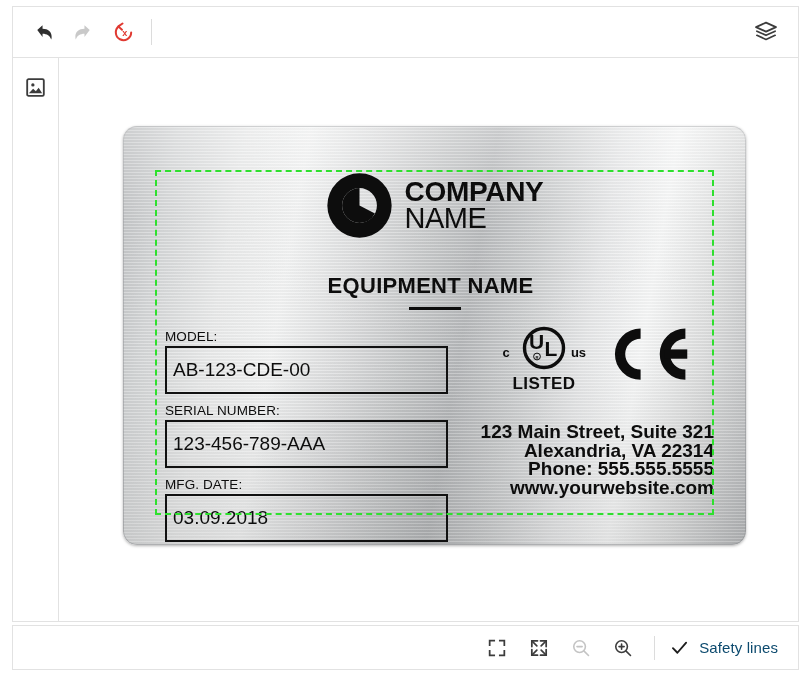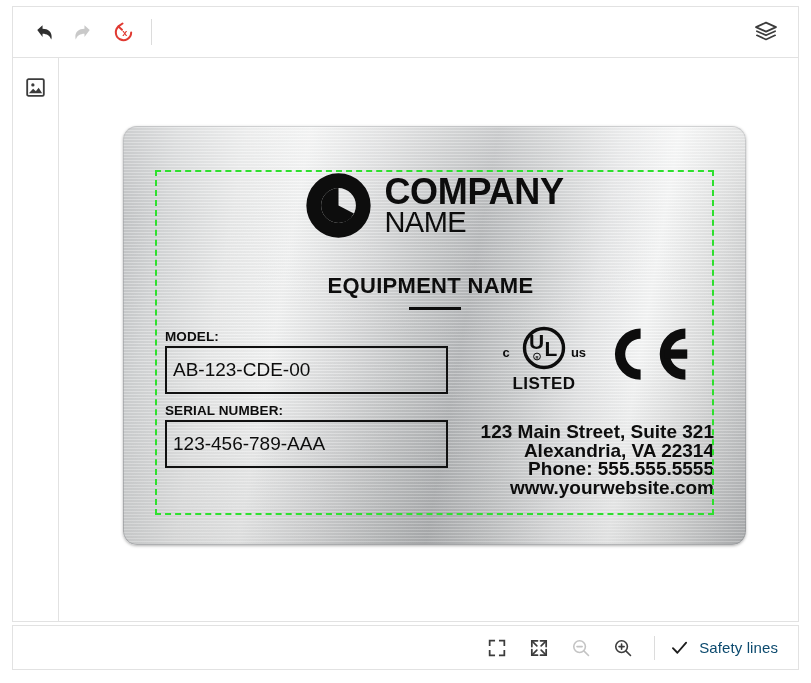--- a/index.html
+++ b/index.html
@@ -153,21 +153,21 @@
     align-items: center;
     justify-content: center;
   }
   .logo-mark {
     width: 67px; height: 67px;
     flex: 0 0 auto;
     margin-right: 12px;
   }
   .logo-text { line-height: 1; }
   .logo-company {
-    font-size: 36px;
+    font-size: 28px;
     font-weight: 700;
     letter-spacing: -0.3px;
     color: #0d0d0d;
     display: block;
   }
   .logo-name {
     font-size: 29px;
     font-weight: 400;
     letter-spacing: -0.5px;
     color: #0d0d0d;
@@ -200,21 +200,21 @@
   .fields {
     position: absolute;
     left: 42px;
     top: 203px;
     width: 283px;
   }
   .field { margin-bottom: 9px; }
   .field:last-child { margin-bottom: 0; }
   .field-label {
     font-size: 13.5px;
-    font-weight: 700;
+    font-weight: 400;
     letter-spacing: 0.1px;
     color: #0d0d0d;
     margin-bottom: 2px;
   }
   .field-box {
     border: 2.5px solid #111;
     height: 48px;
     display: flex;
     align-items: center;
     padding: 0 6px;
@@ -385,20 +385,26 @@
             </div>
           </div>
 
           <div class="field">
             <div class="field-label">SERIAL NUMBER:</div>
             <div class="field-box">
               <span class="field-value">123-456-789-AAA</span>
             </div>
           </div>
 
+          <div class="field">
+            <div class="field-label">MFG. DATE:</div>
+            <div class="field-box">
+              <span class="field-value">03.09.2018</span>
+            </div>
+          </div>
 
         </div>
 
         <div class="certs">
 
           <div class="ul-mark">
             <svg width="98" height="46" viewBox="0 0 98 46">
               <circle cx="49" cy="22" r="19.5" fill="none" stroke="#0d0d0d" stroke-width="3.4"></circle>
               <text x="41.5" y="22.5" font-family="Liberation Sans, sans-serif" font-size="21" font-weight="700" fill="#0d0d0d" text-anchor="middle">U</text>
               <text x="56" y="30" font-family="Liberation Sans, sans-serif" font-size="21" font-weight="700" fill="#0d0d0d" text-anchor="middle">L</text>

